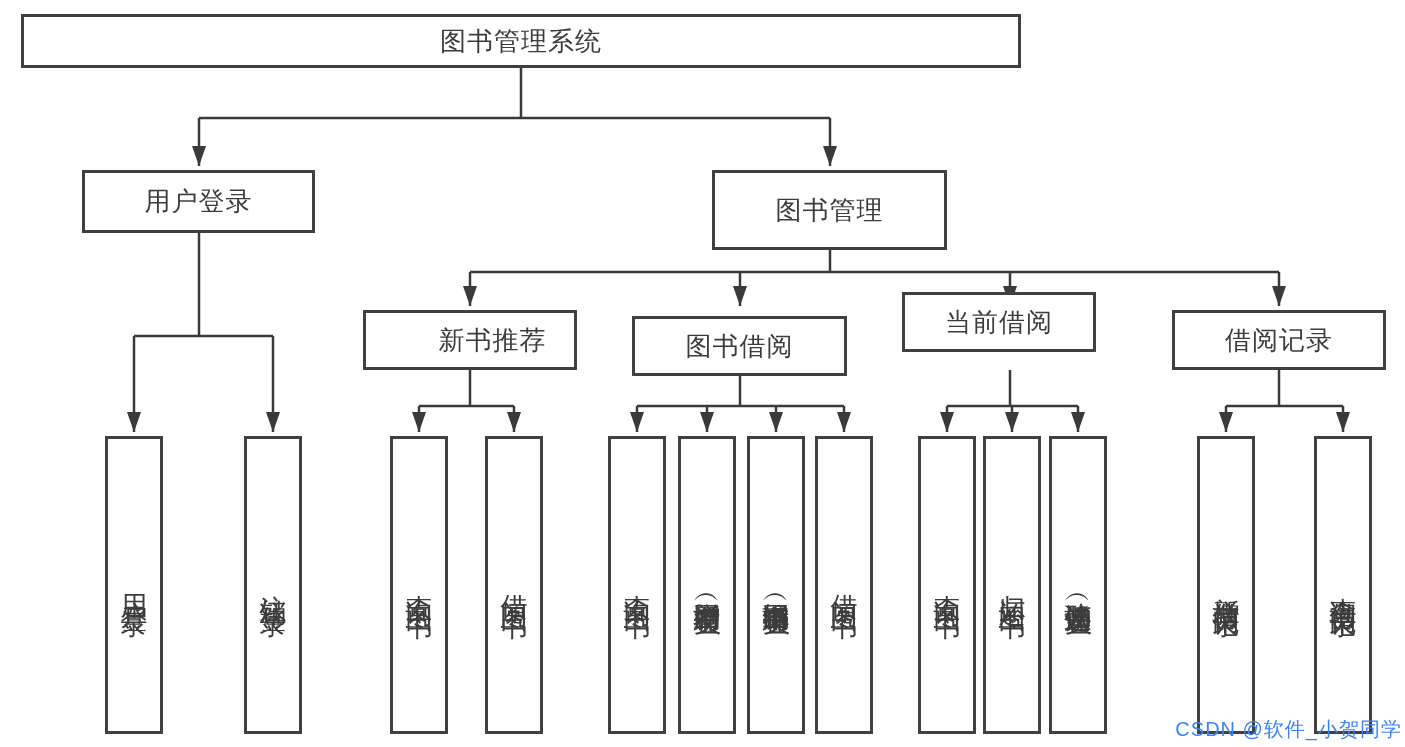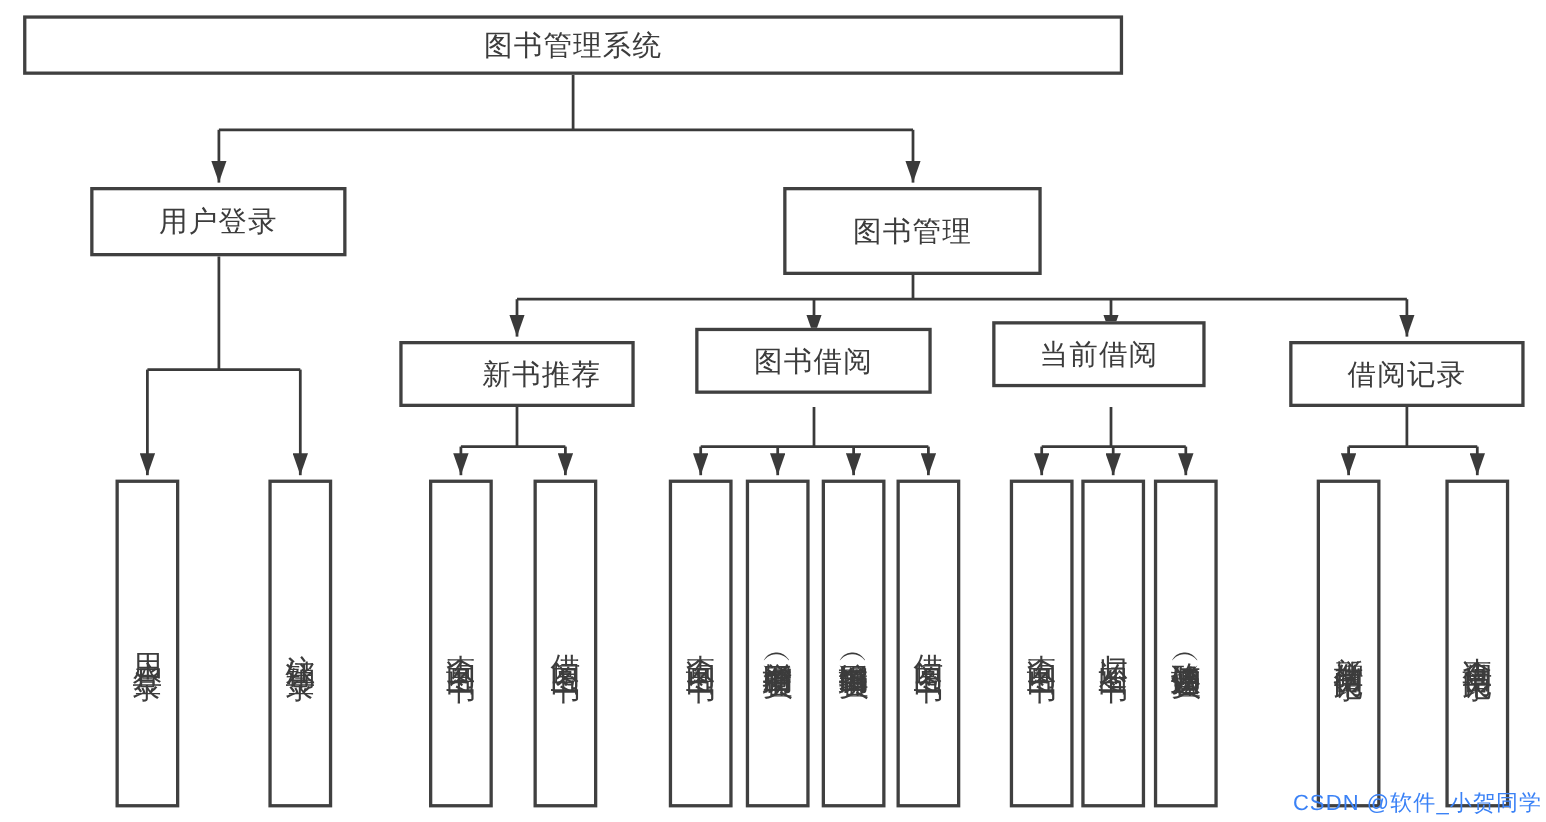--- a/index.html
+++ b/index.html
@@ -113,21 +113,21 @@
       <path d="M1343 406 V432" marker-end="url(#arrow)"></path>
     </g>
   </svg>
 
   <div class="node h-node" style="left:21px; top:14px; width:1000px; height:54px;">图书管理系统</div>
 
   <div class="node h-node" style="left:82px; top:170px; width:233px; height:63px;">用户登录</div>
   <div class="node h-node" style="left:712px; top:170px; width:235px; height:80px;">图书管理</div>
 
   <div class="node h-node" style="left:363px; top:310px; width:214px; height:60px;padding-left:45px;">新书推荐</div>
-  <div class="node h-node" style="left:632px; top:298px; width:215px; height:60px;">图书借阅</div>
+  <div class="node h-node" style="left:632px; top:316px; width:215px; height:60px;">图书借阅</div>
   <div class="node h-node" style="left:902px; top:292px; width:194px; height:60px;">当前借阅</div>
   <div class="node h-node" style="left:1172px; top:310px; width:214px; height:60px;">借阅记录</div>
 
   <div class="node v-node" style="left:105px; top:436px; width:58px; height:298px;">用户登录</div>
   <div class="node v-node" style="left:244px; top:436px; width:58px; height:298px;">注销登录</div>
 
   <div class="node v-node" style="left:390px; top:436px; width:58px; height:298px;">查询图书</div>
   <div class="node v-node" style="left:485px; top:436px; width:58px; height:298px;">借阅图书</div>
 
   <div class="node v-node" style="left:608px; top:436px; width:58px; height:298px;">查询图书</div>

